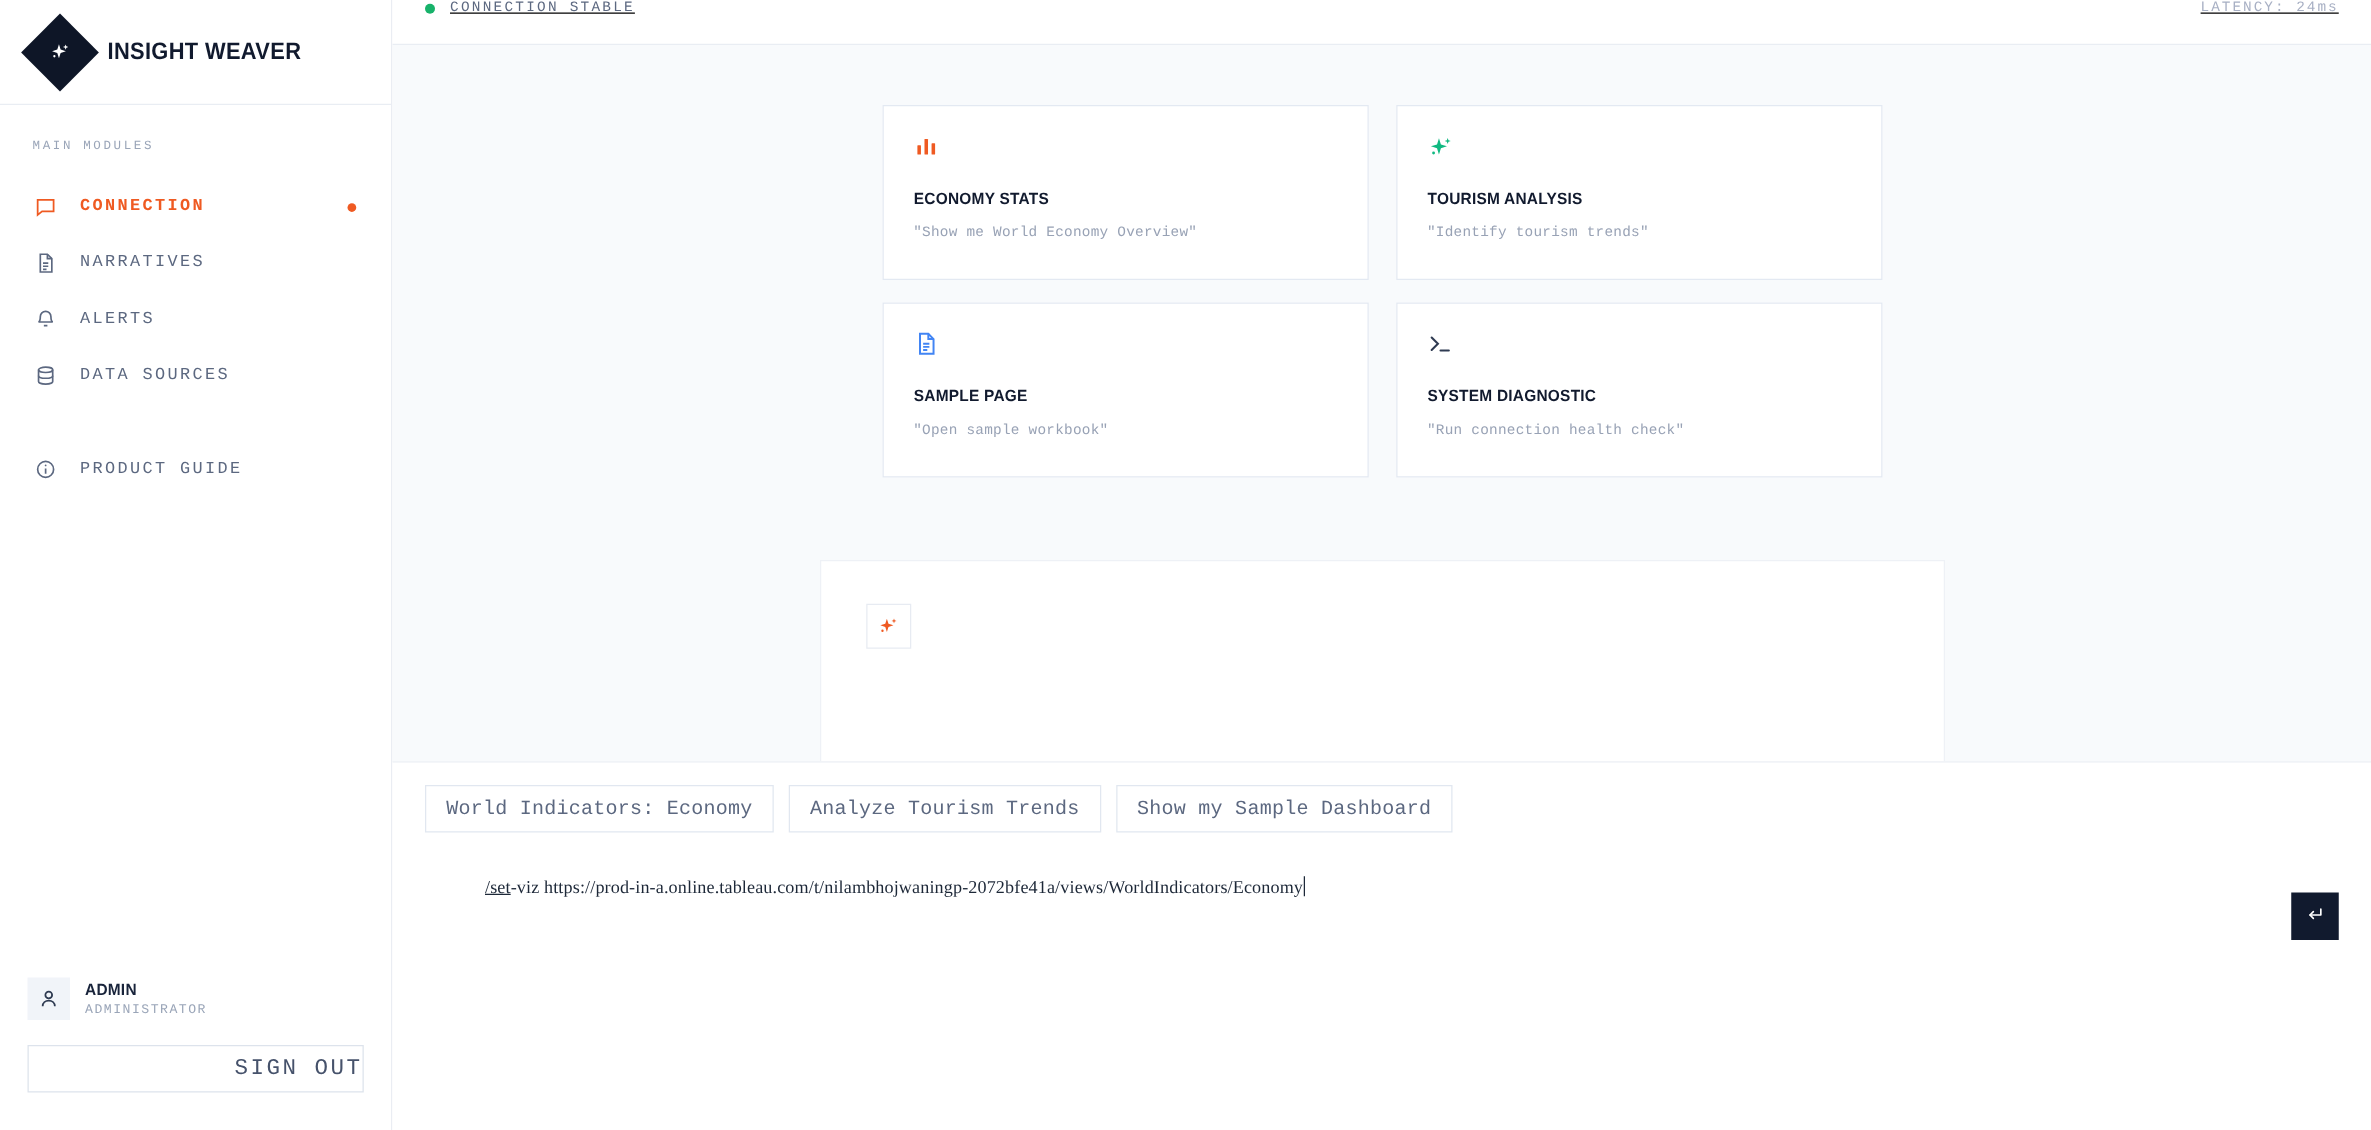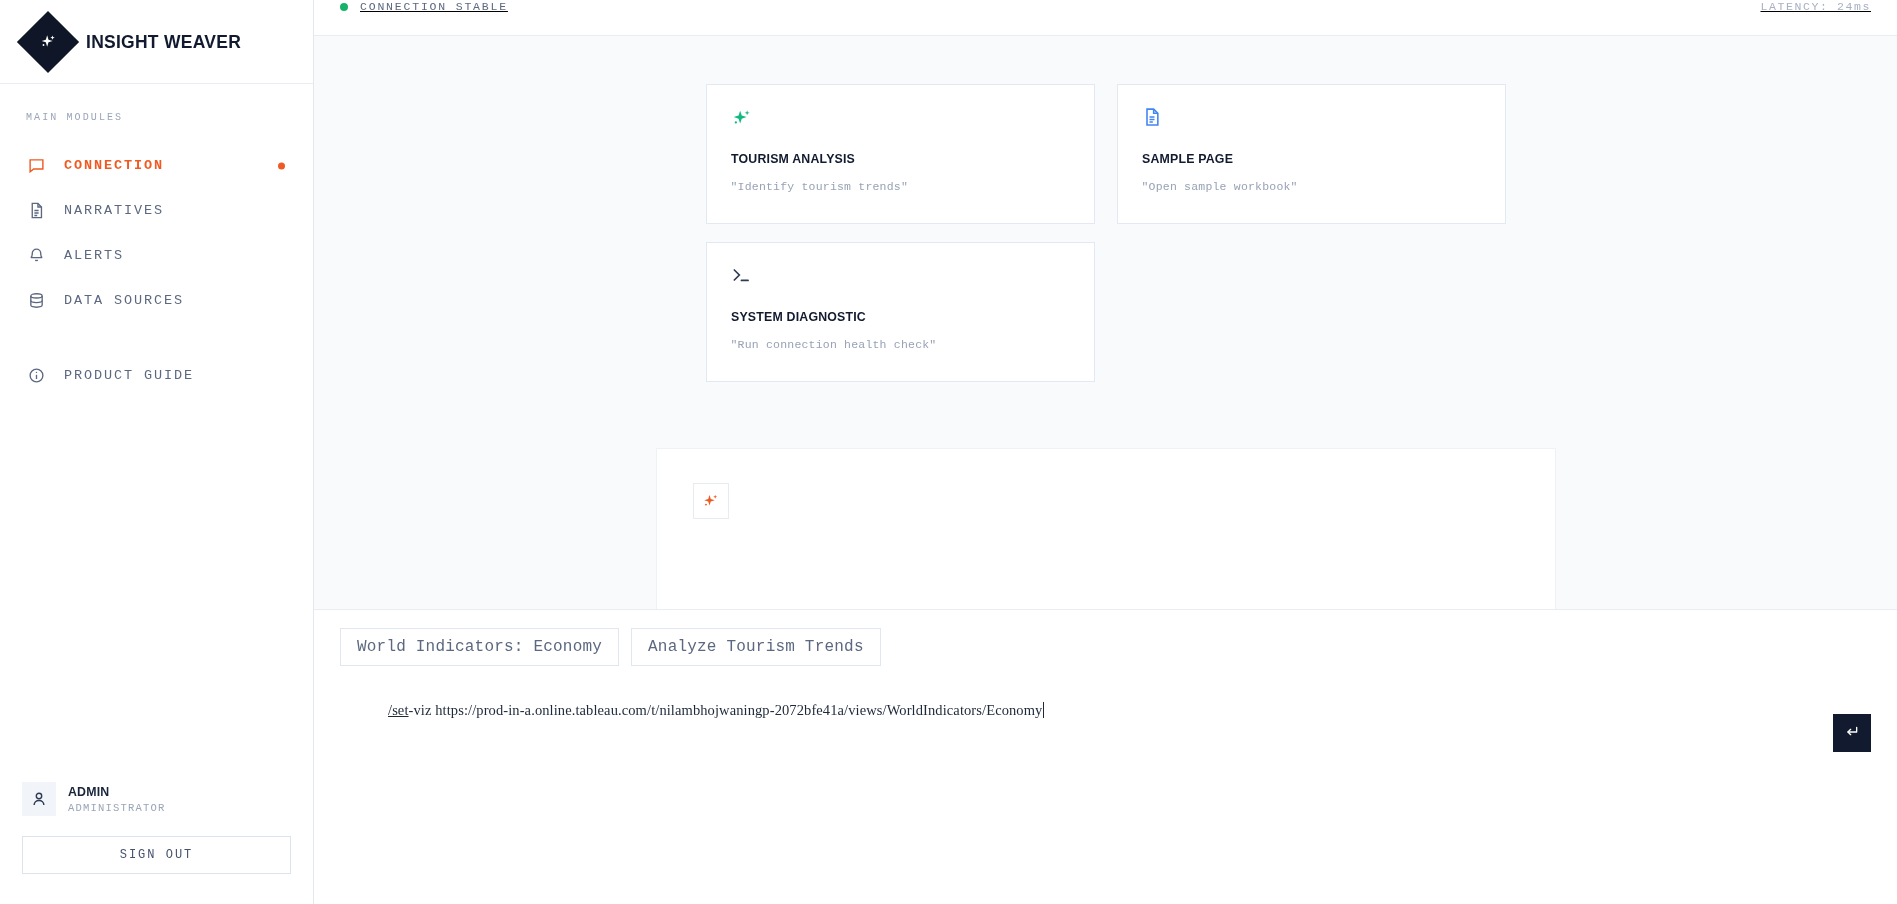--- a/index.html
+++ b/index.html
@@ -75,22 +75,23 @@
     transform: scaleX(0.95); transform-origin: left center;
   }
   .user-role {
     font-family: "Liberation Mono", monospace;
     font-size: 10.5px; letter-spacing: 1.2px; color: #9aa5b8; margin-top: 3px;
   }
   .signout {
     width: 100%; height: 38px;
     border: 1px solid #dde3ec; background: #ffffff;
     font-family: "Liberation Mono", monospace;
-    font-size: 12px; letter-spacing: 2px; color: #46526b;
+    font-size: 18px; letter-spacing: 2px; color: #46526b;
     cursor: pointer;
+    text-align: right;
   }
 
   
   .main { flex: 1 1 auto; height: 904px; display: flex; flex-direction: column; background:#ffffff; }
   .statusbar {
     height: 36px; min-height: 36px;
     display: flex; align-items: flex-start; justify-content: space-between;
     padding: 0 26px 0 26px;
     border-bottom: 1px solid #e9edf3;
     background:#ffffff;
@@ -300,20 +301,31 @@
         <span class="status-dot"></span>
         <span class="status-text">CONNECTION STABLE</span>
       </div>
       <div class="latency">LATENCY: 24ms</div>
     </div>
 
     <div class="content">
 
       <section class="cards">
 
+        <div class="card">
+          <div class="card-ico">
+            <svg width="20" height="20" viewBox="0 0 24 24" fill="#ef5a22">
+              <rect x="3.5" y="11" width="3.4" height="9" rx="0.6"></rect>
+              <rect x="10.3" y="5" width="3.4" height="15" rx="0.6"></rect>
+              <rect x="17.1" y="9" width="3.4" height="11" rx="0.6"></rect>
+            </svg>
+          </div>
+          <div class="card-title">ECONOMY STATS</div>
+          <div class="card-sub">"Show me World Economy Overview"</div>
+        </div>
 
         <div class="card">
           <div class="card-ico">
             <svg width="22" height="22" viewBox="0 0 24 24" fill="#10b981">
               <path d="M10 4 L11.7 9.3 L17 11 L11.7 12.7 L10 18 L8.3 12.7 L3 11 L8.3 9.3 Z"></path>
               <path d="M17.6 3.6 L18.3 5.6 L20.3 6.3 L18.3 7 L17.6 9 L16.9 7 L14.9 6.3 L16.9 5.6 Z"></path>
               <circle cx="5.3" cy="16.8" r="1.25"></circle>
             </svg>
           </div>
           <div class="card-title">TOURISM ANALYSIS</div>
@@ -356,20 +368,21 @@
           </div>
         </div>
       </section>
 
     </div>
 
     <div class="composer">
       <div class="chips">
         <button class="chip">World Indicators: Economy</button>
         <button class="chip">Analyze Tourism Trends</button>
+        <button class="chip">Show my Sample Dashboard</button>
       </div>
 
       <div class="input-row">
         <div class="input-wrap">
           <div class="input-text"><span class="cmd">/set</span><span>-viz https://prod-in-a.online.tableau.com/t/nilambhojwaningp-2072bfe41a/views/WorldIndicators/Economy</span><span class="caret"></span></div>
         </div>
         <button class="send-btn">
           <span>
             <svg width="16" height="16" viewBox="0 0 24 24" fill="none" stroke="#ffffff" stroke-width="2" stroke-linecap="round" stroke-linejoin="round">
               <path d="M19 5v7H6"></path>

